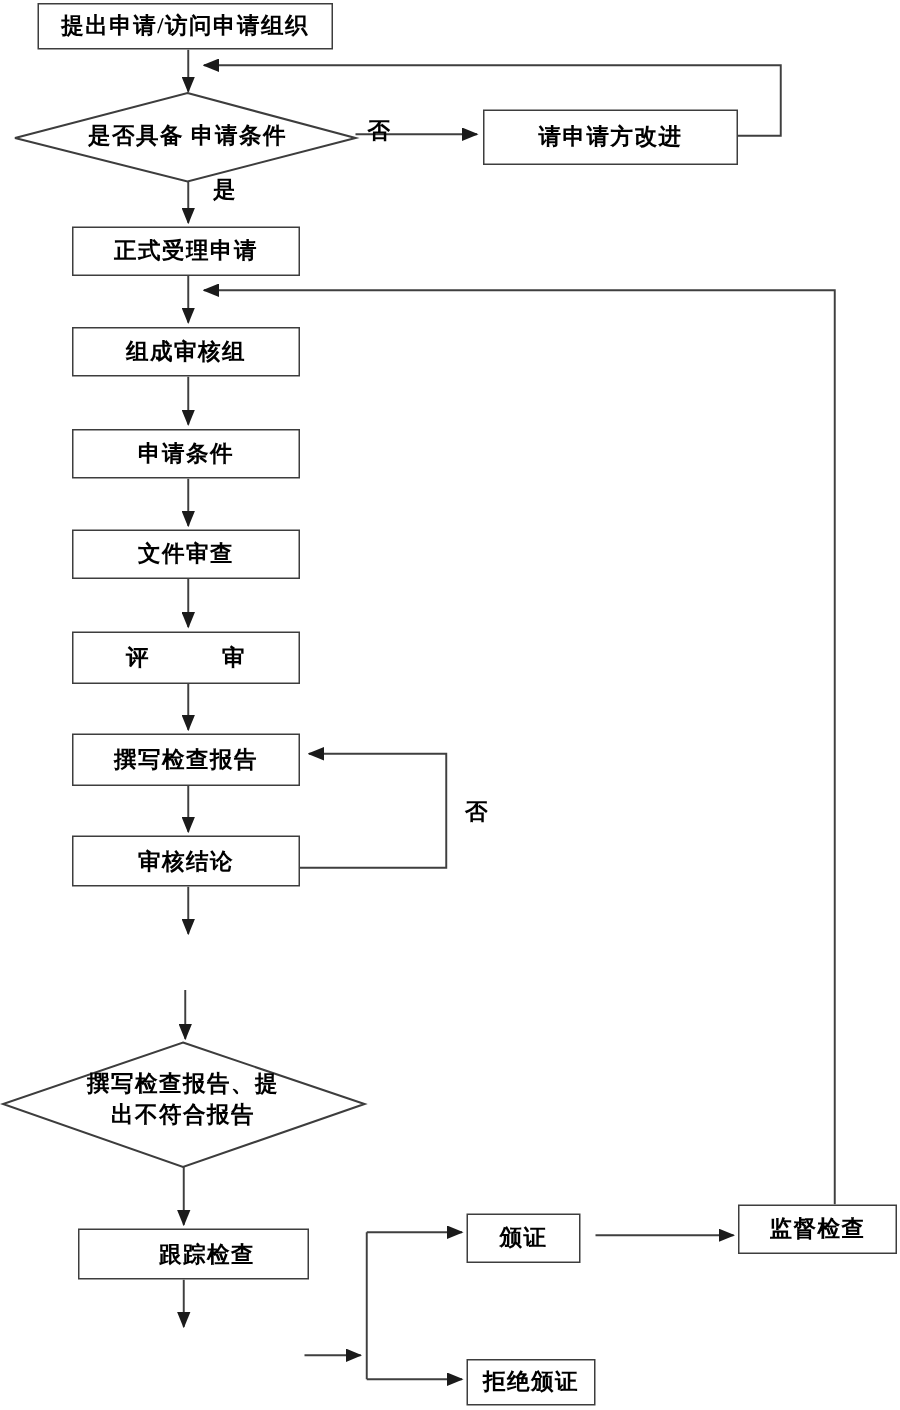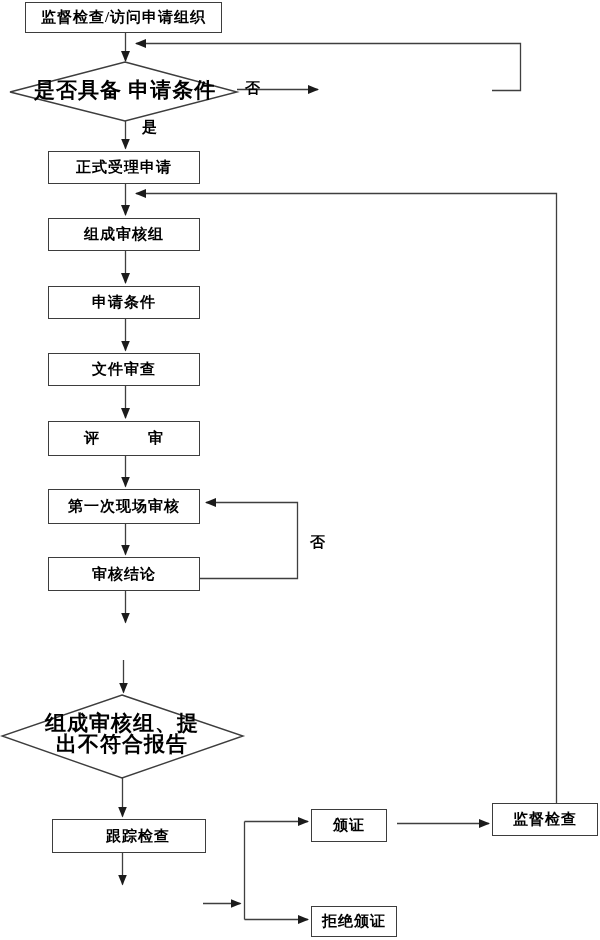--- a/index.html
+++ b/index.html
@@ -8,21 +8,21 @@
     font-family:"Liberation Serif","DejaVu Serif",serif;
   }
   #wires{position:absolute;left:0;top:0;width:600px;height:940px;}
   .node{
     position:absolute;box-sizing:border-box;background:#ffffff;
     border:1.5px solid #3d3d3d;display:flex;align-items:center;justify-content:center;
     font-weight:bold;font-size:15px;letter-spacing:1px;color:#000000;white-space:nowrap;
   }
   .dtext{
     position:absolute;display:flex;align-items:center;justify-content:center;
-    font-weight:bold;font-size:21px;letter-spacing:1px;color:#000000;white-space:nowrap;
+    font-weight:bold;font-size:15px;letter-spacing:1px;color:#000000;white-space:nowrap;
     background:transparent;
   }
   .dtext.multi{flex-direction:column;line-height:21px;}
   .lbl{
     position:absolute;font-weight:bold;font-size:15px;color:#000000;line-height:16px;
   }
   svg path{stroke:#3f3f3f;stroke-width:1.3;fill:none;}
   svg polygon{stroke:#3d3d3d;stroke-width:1.4;fill:#ffffff;}
 </style>
 </head>
@@ -56,42 +56,43 @@
     <path d="M203,903.5 H240.5" marker-end="url(#arr)"></path>
     <path d="M244.5,821.5 V919.5"></path>
     <path d="M244.5,821.5 H308" marker-end="url(#arr)"></path>
     <path d="M244.5,919.5 H308" marker-end="url(#arr)"></path>
     <path d="M397,823.5 H489" marker-end="url(#arr)"></path>
 
     <polygon points="125,62 237,92 125,121 10,92"></polygon>
     <polygon points="122,695 243,736 122,778 2,736"></polygon>
   </svg>
 
-  <div class="node" style="left:25px;top:2px;width:197px;height:31px;">监督检查/访问申请组织</div>
+  <div class="node" style="left:25px;top:2px;width:197px;height:31px;">提出申请/访问申请组织</div>
 
   <div class="dtext" style="left:40px;top:77px;width:170px;height:26px;">是否具备 申请条件</div>
 
+  <div class="node" style="left:322px;top:73px;width:170px;height:37px;">请申请方改进</div>
 
   <div class="node" style="left:48px;top:151px;width:152px;height:33px;">正式受理申请</div>
 
   <div class="node" style="left:48px;top:218px;width:152px;height:33px;">组成审核组</div>
 
   <div class="node" style="left:48px;top:286px;width:152px;height:33px;">申请条件</div>
 
   <div class="node" style="left:48px;top:421px;width:152px;height:35px;">评　　　审</div>
 
   <div class="node" style="left:48px;top:353px;width:152px;height:33px;">文件审查</div>
 
-  <div class="node" style="left:48px;top:489px;width:152px;height:35px;">第一次现场审核</div>
+  <div class="node" style="left:48px;top:489px;width:152px;height:35px;">撰写检查报告</div>
 
   <div class="node" style="left:48px;top:557px;width:152px;height:34px;">审核结论</div>
 
 
   <div class="dtext multi" style="left:27px;top:711px;width:190px;height:46px;">
-    <span>组成审核组、提</span>
+    <span>撰写检查报告、提</span>
     <span>出不符合报告</span>
   </div>
 
   <div class="node" style="left:52px;top:819px;width:154px;height:34px;padding-left:18px;">跟踪检查</div>
 
 
   <div class="node" style="left:311px;top:809px;width:76px;height:33px;">颁证</div>
 
   <div class="node" style="left:492px;top:803px;width:106px;height:33px;">监督检查</div>
 

